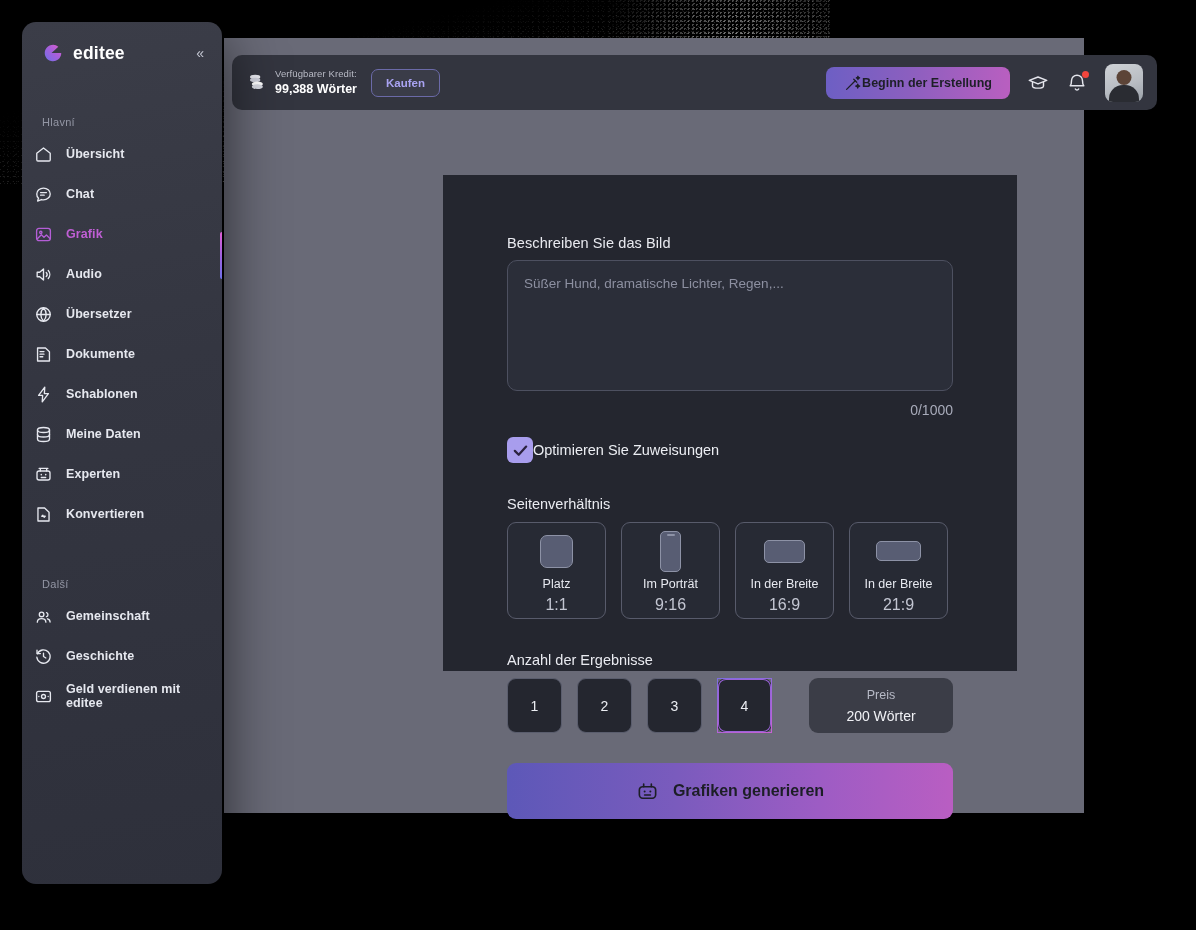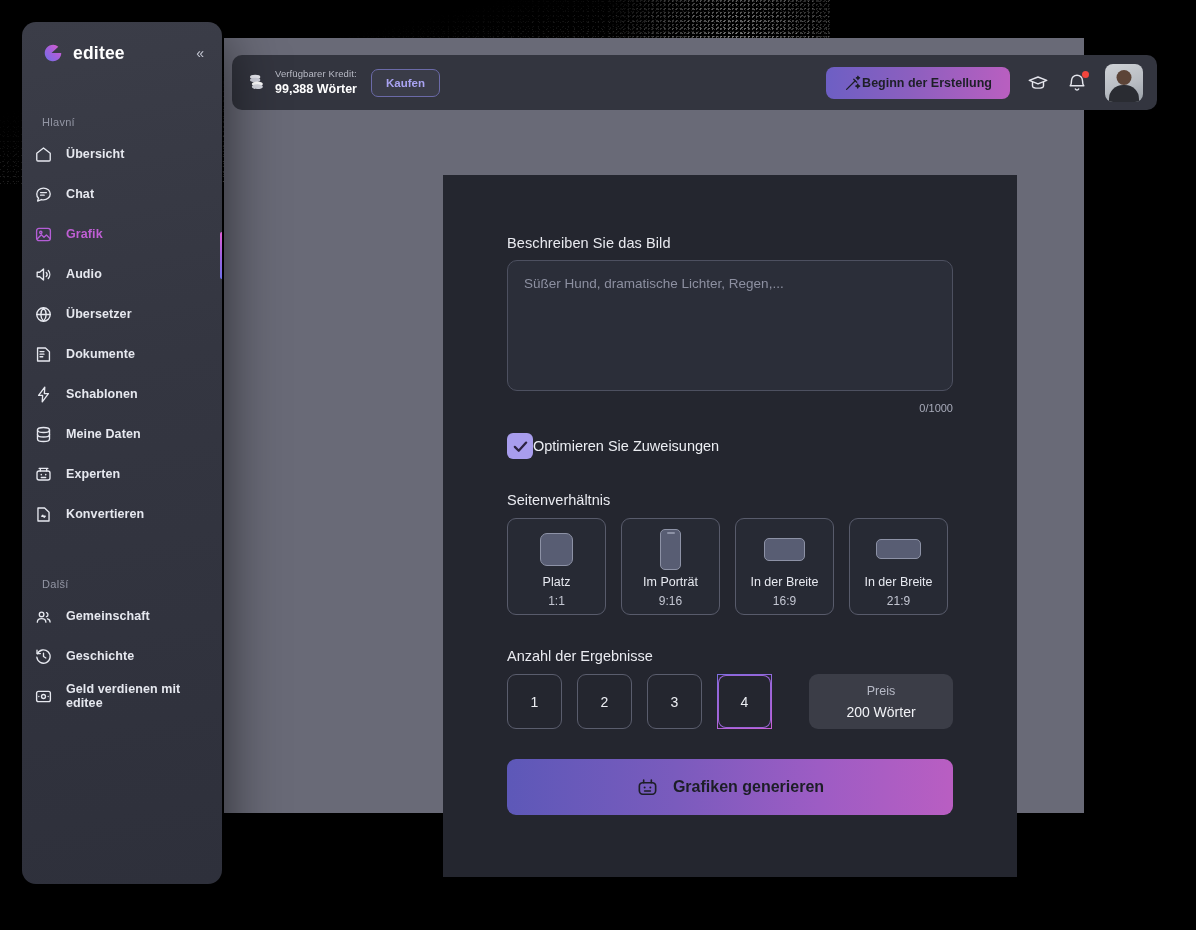--- a/index.html
+++ b/index.html
@@ -75,34 +75,34 @@
     background:linear-gradient(160deg,#cfd2d6 0%,#b9bdc3 55%,#9aa0a8 100%);
     position:relative;
   }
   .av-head { position:absolute; left:50%; top:16%; transform:translateX(-50%);
     width:15px; height:15px; border-radius:50%; background:#5c4437; }
   .av-body { position:absolute; left:50%; bottom:-3px; transform:translateX(-50%);
     width:30px; height:20px; border-radius:14px 14px 0 0; background:#2a2c32; }
 
   
   .main-panel {
-    position:absolute; left:443px; top:175px; width:574px; height:702px;
+    position:absolute; left:443px; top:175px; width:574px; height:496px;
     background:#24262f;
   }
   .panel-inner { padding:60px 64px 0 64px; }
 
   .field-label { font-size:14.5px; color:#e9eaf0; margin-bottom:9px; letter-spacing:.1px; }
 
   .prompt-box {
     width:446px; height:131px; border:1px solid #4d5060; border-radius:10px;
     background:#2b2e39; padding:15px 16px; font-size:13.5px; color:#8d90a1;
     font-family:"Liberation Sans", sans-serif; resize:none; outline:none;
   }
   .prompt-box::placeholder { color:#8d90a1; }
-  .char-count { width:446px; text-align:right; font-size:11px; color:#a8abba; margin-top:7px; }
+  .char-count { width:446px; text-align:right; font-size:14px; color:#a8abba; margin-top:7px; }
 
   .check-row { display:flex; align-items:center; margin-top:19px; }
   .checkbox {
     width:26px; height:26px; border-radius:6px; background:#a89ded;
     display:flex; align-items:center; justify-content:center; cursor:pointer; flex:none;
   }
   .check-label { font-size:14.5px; color:#eceef3; }
 
   .section-title { font-size:14.5px; color:#e9eaf0; margin:33px 0 10px; }
 
@@ -113,21 +113,21 @@
     justify-content:center; cursor:pointer; padding-top:2px;
   }
   .shape-area { height:44px; display:flex; align-items:center; justify-content:center; }
   .sh-square { width:33px; height:33px; border-radius:7px; background:#585d73; border:1.5px solid #8d92a6; }
   .sh-portrait { width:21px; height:41px; border-radius:5px; background:#585d73; border:1.5px solid #8d92a6; position:relative; }
   .sh-portrait::after { content:""; position:absolute; left:50%; top:2px; transform:translateX(-50%);
     width:8px; height:2px; border-radius:2px; background:#8d92a6; }
   .sh-wide169 { width:41px; height:23px; border-radius:5px; background:#585d73; border:1.5px solid #8d92a6; }
   .sh-wide219 { width:45px; height:20px; border-radius:5px; background:#585d73; border:1.5px solid #8d92a6; }
   .ratio-name { font-size:12.5px; font-weight:400; color:#e7e9f0; margin-top:4px; }
-  .ratio-val { font-size:12px; color:#c3c6d2; margin-top:5px; }
+  .ratio-val { font-size:16px; color:#c3c6d2; margin-top:5px; }
 
   .count-row { display:flex; gap:15px; align-items:stretch; }
   .count-btn {
     width:55px; height:55px; border:1px solid #5a5d6d; border-radius:9px;
     background:#24262f; color:#eceef3; font-size:14px;
     display:flex; align-items:center; justify-content:center; cursor:pointer;
   }
   .count-btn.active { border:1px solid; border-image:linear-gradient(160deg,#7c6ee0,#c860d4) 1;
     border-radius:9px; box-shadow:0 0 0 1px #9a63d8 inset; border-color:#a05fd0; }
   .price-box {

